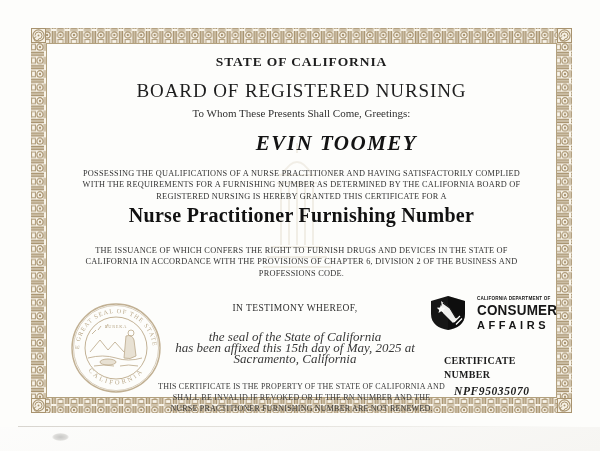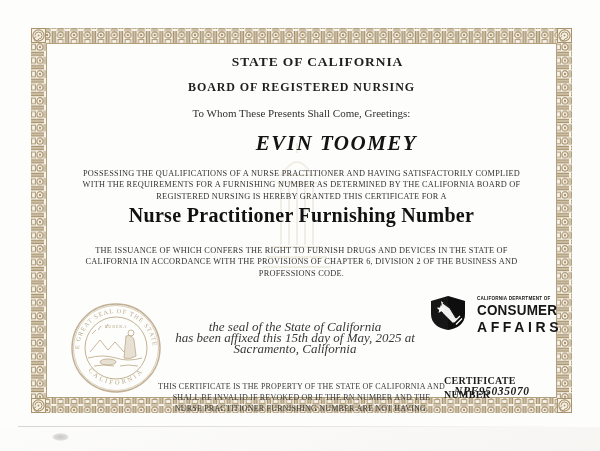--- a/index.html
+++ b/index.html
@@ -13,37 +13,37 @@
     position:absolute;left:0;top:0;width:600px;height:427px;
     background:#fdfdfb;
   }
   .paper-edge{
     position:absolute;left:18px;top:426px;width:564px;height:1px;
     background:linear-gradient(90deg,#d8d5cf 0%,#e7e5e0 55%,rgba(231,229,224,0) 100%);
   }
   .abs{position:absolute;}
   .ctr{text-align:center;}
   .caps-par{font-size:8.3px;line-height:11.4px;letter-spacing:.25px;color:#333;}
-  .state-header{left:62px;top:54px;width:511px;font-size:13.5px;font-weight:bold;letter-spacing:.9px;color:#1e1e1e;}
-  .board-header{left:46px;top:80px;width:511px;font-size:12px;font-weight:bold;letter-spacing:.9px;color:#1e1e1e;}
+  .state-header{left:46px;top:54px;width:511px;font-size:13.5px;font-weight:bold;letter-spacing:.9px;color:#1e1e1e;}
+  .board-header{left:46px;top:80px;width:511px;font-size:19px;font-weight:normal;letter-spacing:.9px;color:#1e1e1e;}
   .greeting{left:46px;top:107px;width:511px;font-size:11px;color:#303030;}
   .recipient{left:46px;top:131px;width:511px;font-size:21px;font-weight:bold;font-style:italic;letter-spacing:1.5px;color:#141414;margin-left:35px;}
   .par1{left:62px;top:168px;width:479px;}
   .cred-title{left:46px;top:204px;width:511px;font-size:20px;font-weight:bold;letter-spacing:.3px;color:#111;}
   .par2{left:62px;top:245px;width:479px;}
   .testimony{left:150px;top:303px;width:290px;}
   .testimony-head{font-size:9.5px;letter-spacing:.4px;color:#2e2e2e;}
   .testimony-lines{margin-top:18px;font-size:13px;line-height:11px;font-style:italic;color:#383838;text-align:center;}
   .footer-par{left:46px;top:381px;width:511px;font-size:8px;line-height:11px;letter-spacing:.2px;color:#3a3a3a;}
   .logo{left:429px;top:295px;width:120px;height:36px;}
   .logo-text{position:absolute;left:40px;top:1px;width:80px;font-family:"Liberation Sans","DejaVu Sans",sans-serif;color:#161616;margin-left:8px;}
   .logo-dept{font-size:4.6px;font-weight:bold;letter-spacing:.2px;white-space:nowrap;}
   .logo-consumer{font-size:14.5px;font-weight:bold;letter-spacing:.2px;transform:scaleX(.93);transform-origin:left;margin-top:1px;white-space:nowrap;}
-  .logo-affairs{font-size:14px;font-weight:bold;letter-spacing:3.6px;margin-top:1px;white-space:nowrap;}
-  .certnum{left:444px;top:354px;width:130px;font-size:10px;font-weight:bold;line-height:13.5px;letter-spacing:.3px;color:#1c1c1c;margin-top:20px;}
+  .logo-affairs{font-size:11px;font-weight:bold;letter-spacing:3.6px;margin-top:1px;white-space:nowrap;}
+  .certnum{left:444px;top:354px;width:130px;font-size:10px;font-weight:bold;line-height:13.5px;letter-spacing:.3px;color:#1c1c1c;}
   .certnum-value{left:454px;top:385px;width:130px;font-size:11.5px;font-weight:bold;letter-spacing:.6px;color:#1c1c1c;font-style:italic;}
   .smudge{
     left:52px;top:433px;width:17px;height:8px;border-radius:50%;
     background:radial-gradient(ellipse at center,#9d9d9b 0%,#c6c5c2 55%,rgba(250,250,249,0) 75%);
     opacity:.55;filter:blur(.6px);
   }
   .noninteractive{cursor:default;}
 </style>
 </head>
 <body class="noninteractive">
@@ -140,20 +140,21 @@
 
 <div class="abs ctr cred-title">Nurse Practitioner Furnishing Number</div>
 
 <div class="abs ctr caps-par par2">
   <div>THE ISSUANCE OF WHICH CONFERS THE RIGHT TO FURNISH DRUGS AND DEVICES IN THE STATE OF</div>
   <div>CALIFORNIA IN ACCORDANCE WITH THE PROVISIONS OF CHAPTER 6, DIVISION 2 OF THE BUSINESS AND</div>
   <div>PROFESSIONS CODE.</div>
 </div>
 
 <div class="abs ctr testimony">
+  <div class="testimony-head">IN TESTIMONY WHEREOF,</div>
   <div class="testimony-lines">
     <div>the seal of the State of California</div>
     <div>has been affixed this 15th day of May, 2025 at</div>
     <div>Sacramento, California</div>
   </div>
 </div>
 
 <div class="abs logo">
   <svg width="38" height="36" viewBox="0 0 38 36" style="position:absolute;left:0;top:0;">
     <path d="M19 1 L36 6 V19 C36 29 28 33.5 19 35 C10 33.5 2 29 2 19 V6 Z" fill="#161616"></path>
@@ -172,17 +173,17 @@
 
 <div class="abs certnum">
   <div>CERTIFICATE</div>
   <div>NUMBER</div>
 </div>
 <div class="abs certnum-value">NPF95035070</div>
 
 <div class="abs ctr footer-par">
   <div>THIS CERTIFICATE IS THE PROPERTY OF THE STATE OF CALIFORNIA AND</div>
   <div>SHALL BE INVALID IF REVOKED OR IF THE RN NUMBER AND THE</div>
-  <div>NURSE PRACTITIONER FURNISHING NUMBER ARE NOT HAVING.</div>
+  <div>NURSE PRACTITIONER FURNISHING NUMBER ARE NOT RENEWED.</div>
 </div>
 
 <div class="abs paper-edge"></div>
 <div class="abs smudge"></div>
 
 </body></html>

